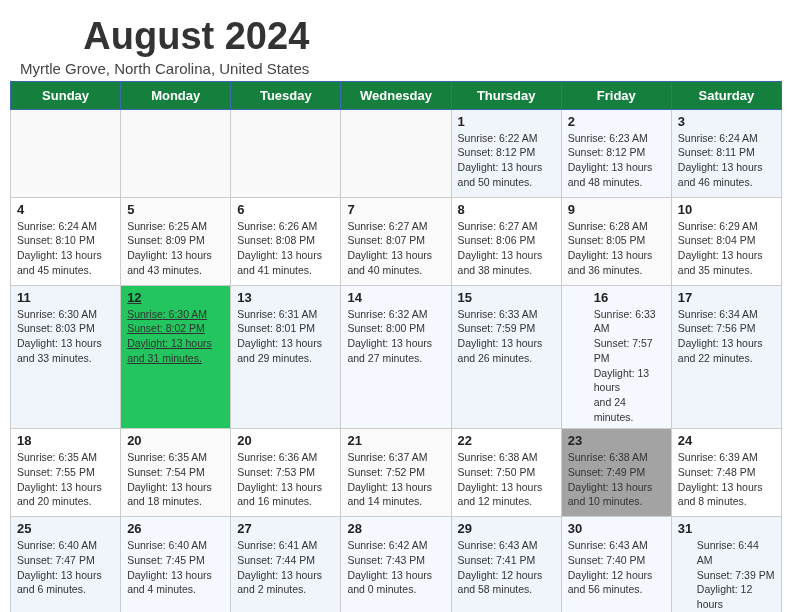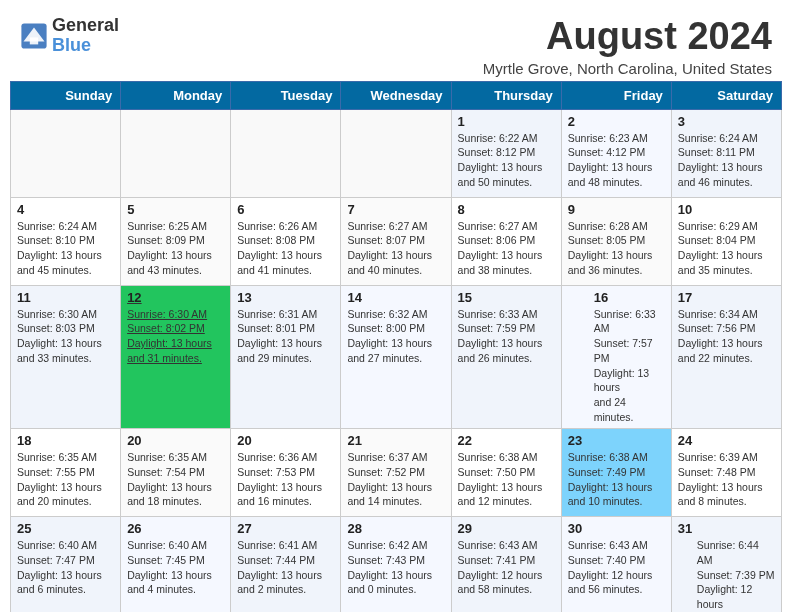--- a/index.html
+++ b/index.html
@@ -46,26 +46,26 @@
       font-size: 15px;
       color: #444;
       margin-top: 2px;
     }
     .calendar {
       width: 100%;
       border-collapse: collapse;
       margin: 0;
     }
     .calendar th {
-      background: #0369a1;
+      background: #15803d;
       color: #fff;
       font-size: 13px;
       font-weight: bold;
       padding: 6px 8px;
-      text-align: right;
+      text-align: center;
       border: 1px solid #3a6aaa;
     }
     .calendar td {
       border: 1px solid #ccc;
       vertical-align: top;
       padding: 4px 6px;
       width: calc(100% / 7);
       height: 88px;
       background: #fff;
       font-size: 11px;
@@ -95,31 +95,20 @@
       background: #fff;
     }
     .calendar-wrapper {
       padding: 0 10px 10px 10px;
     }
   </style>
 </head>
 <body>
 
 <div class="header">
-  <div class="logo">
-    <svg class="logo-icon" viewBox="0 0 40 40">
-      <rect x="2" y="2" width="36" height="36" rx="4" fill="#4a7fc1"></rect>
-      <polygon points="20,8 35,28 5,28" fill="white" opacity="0.9"></polygon>
-      <rect x="14" y="22" width="12" height="10" fill="white" opacity="0.9"></rect>
-    </svg>
-    <div class="logo-text">
-      <div>General</div>
-      <div><span>Blue</span></div>
-    </div>
-  </div>
   <div class="title-block">
     <div class="main-title">August 2024</div>
     <div class="subtitle">Myrtle Grove, North Carolina, United States</div>
   </div>
 </div>
 
 <div class="calendar-wrapper">
   <table class="calendar">
     <thead>
       <tr>
@@ -141,21 +130,21 @@
           <td style="background: rgb(240, 244, 251);">
             <div class="day-number">1</div>
             <div class="day-info" style="white-space: pre-line;">Sunrise: 6:22 AM
 Sunset: 8:12 PM
 Daylight: 13 hours
 and 50 minutes.</div>
           </td>
           <td style="background: rgb(245, 248, 255);">
             <div class="day-number">2</div>
             <div class="day-info" style="white-space: pre-line;">Sunrise: 6:23 AM
-Sunset: 4:12 PM
+Sunset: 8:12 PM
 Daylight: 13 hours
 and 48 minutes.</div>
           </td>
           <td style="background: rgb(240, 244, 251);">
             <div class="day-number">3</div>
             <div class="day-info" style="white-space: pre-line;">Sunrise: 6:24 AM
 Sunset: 8:11 PM
 Daylight: 13 hours
 and 46 minutes.</div>
           </td>
@@ -291,21 +280,21 @@
 Daylight: 13 hours
 and 14 minutes.</div>
           </td>
           <td style="background: rgb(255, 255, 255);">
             <div class="day-number">22</div>
             <div class="day-info" style="white-space: pre-line;">Sunrise: 6:38 AM
 Sunset: 7:50 PM
 Daylight: 13 hours
 and 12 minutes.</div>
           </td>
-          <td style="background: #7dd3fc;">
+          <td style="background: #a3a3a3;">
             <div class="day-number">23</div>
             <div class="day-info" style="white-space: pre-line;">Sunrise: 6:38 AM
 Sunset: 7:49 PM
 Daylight: 13 hours
 and 10 minutes.</div>
           </td>
           <td style="background: rgb(255, 255, 255);">
             <div class="day-number">24</div>
             <div class="day-info" style="white-space: pre-line;">Sunrise: 6:39 AM
 Sunset: 7:48 PM

